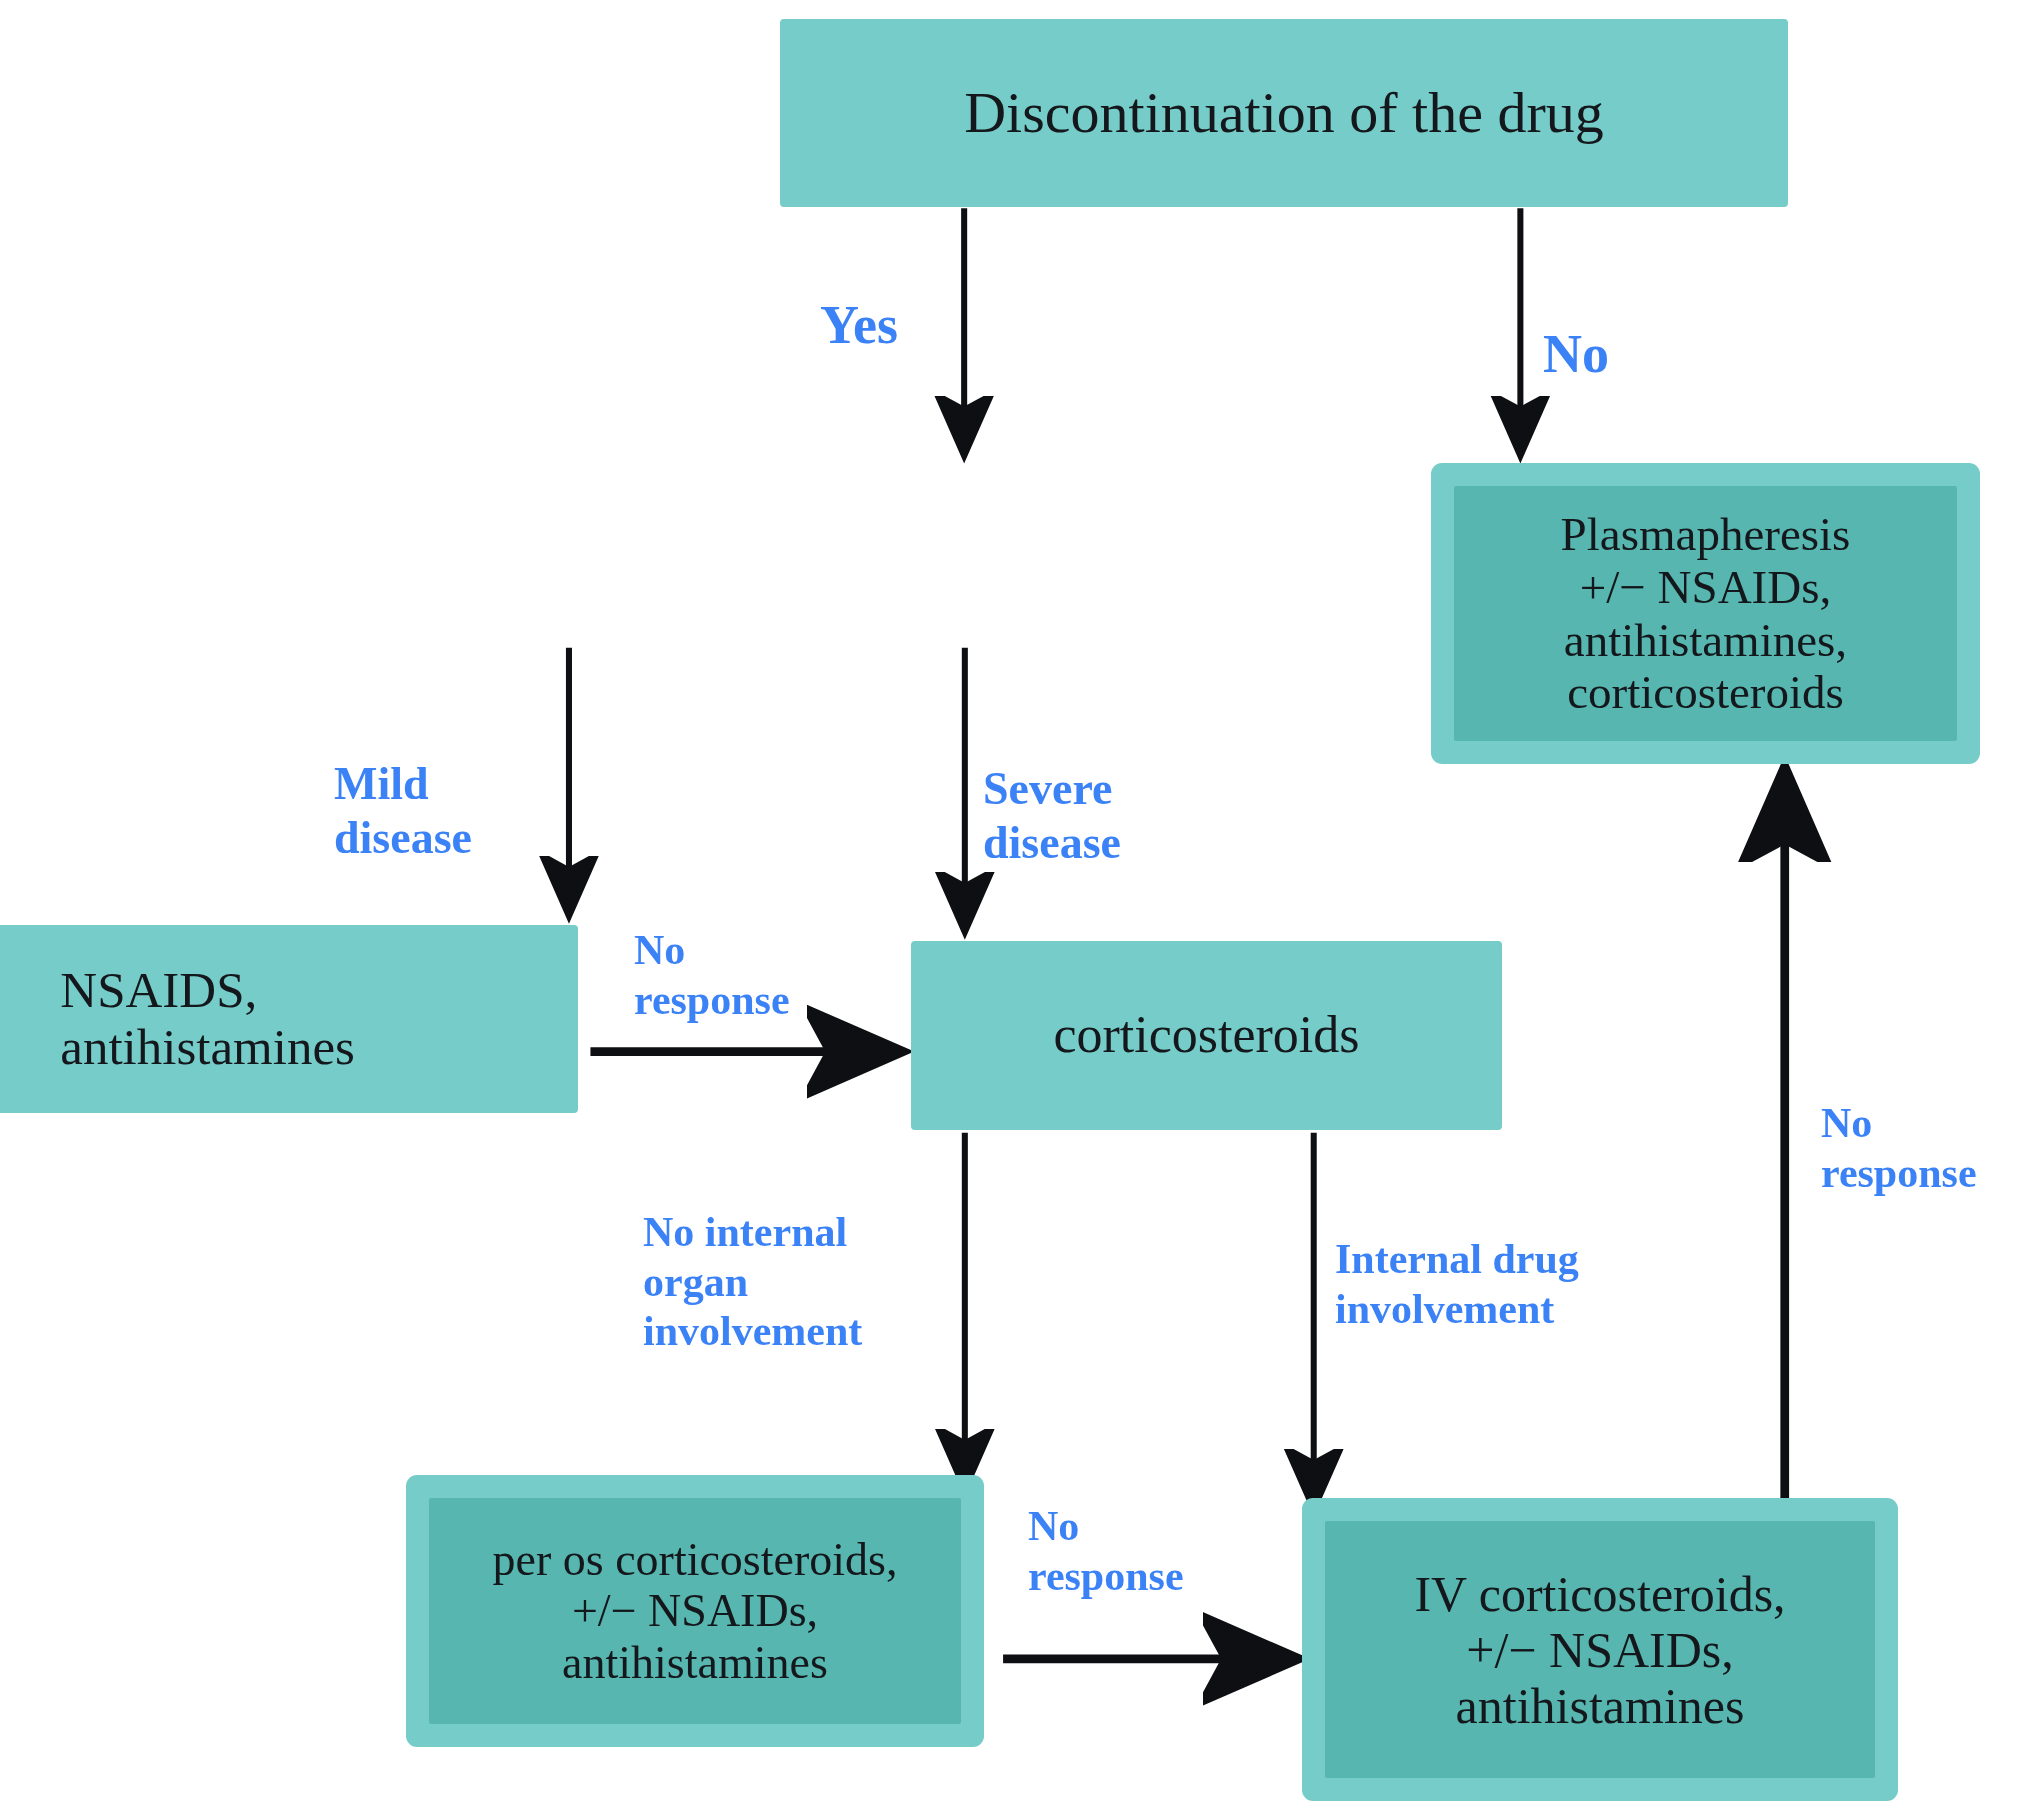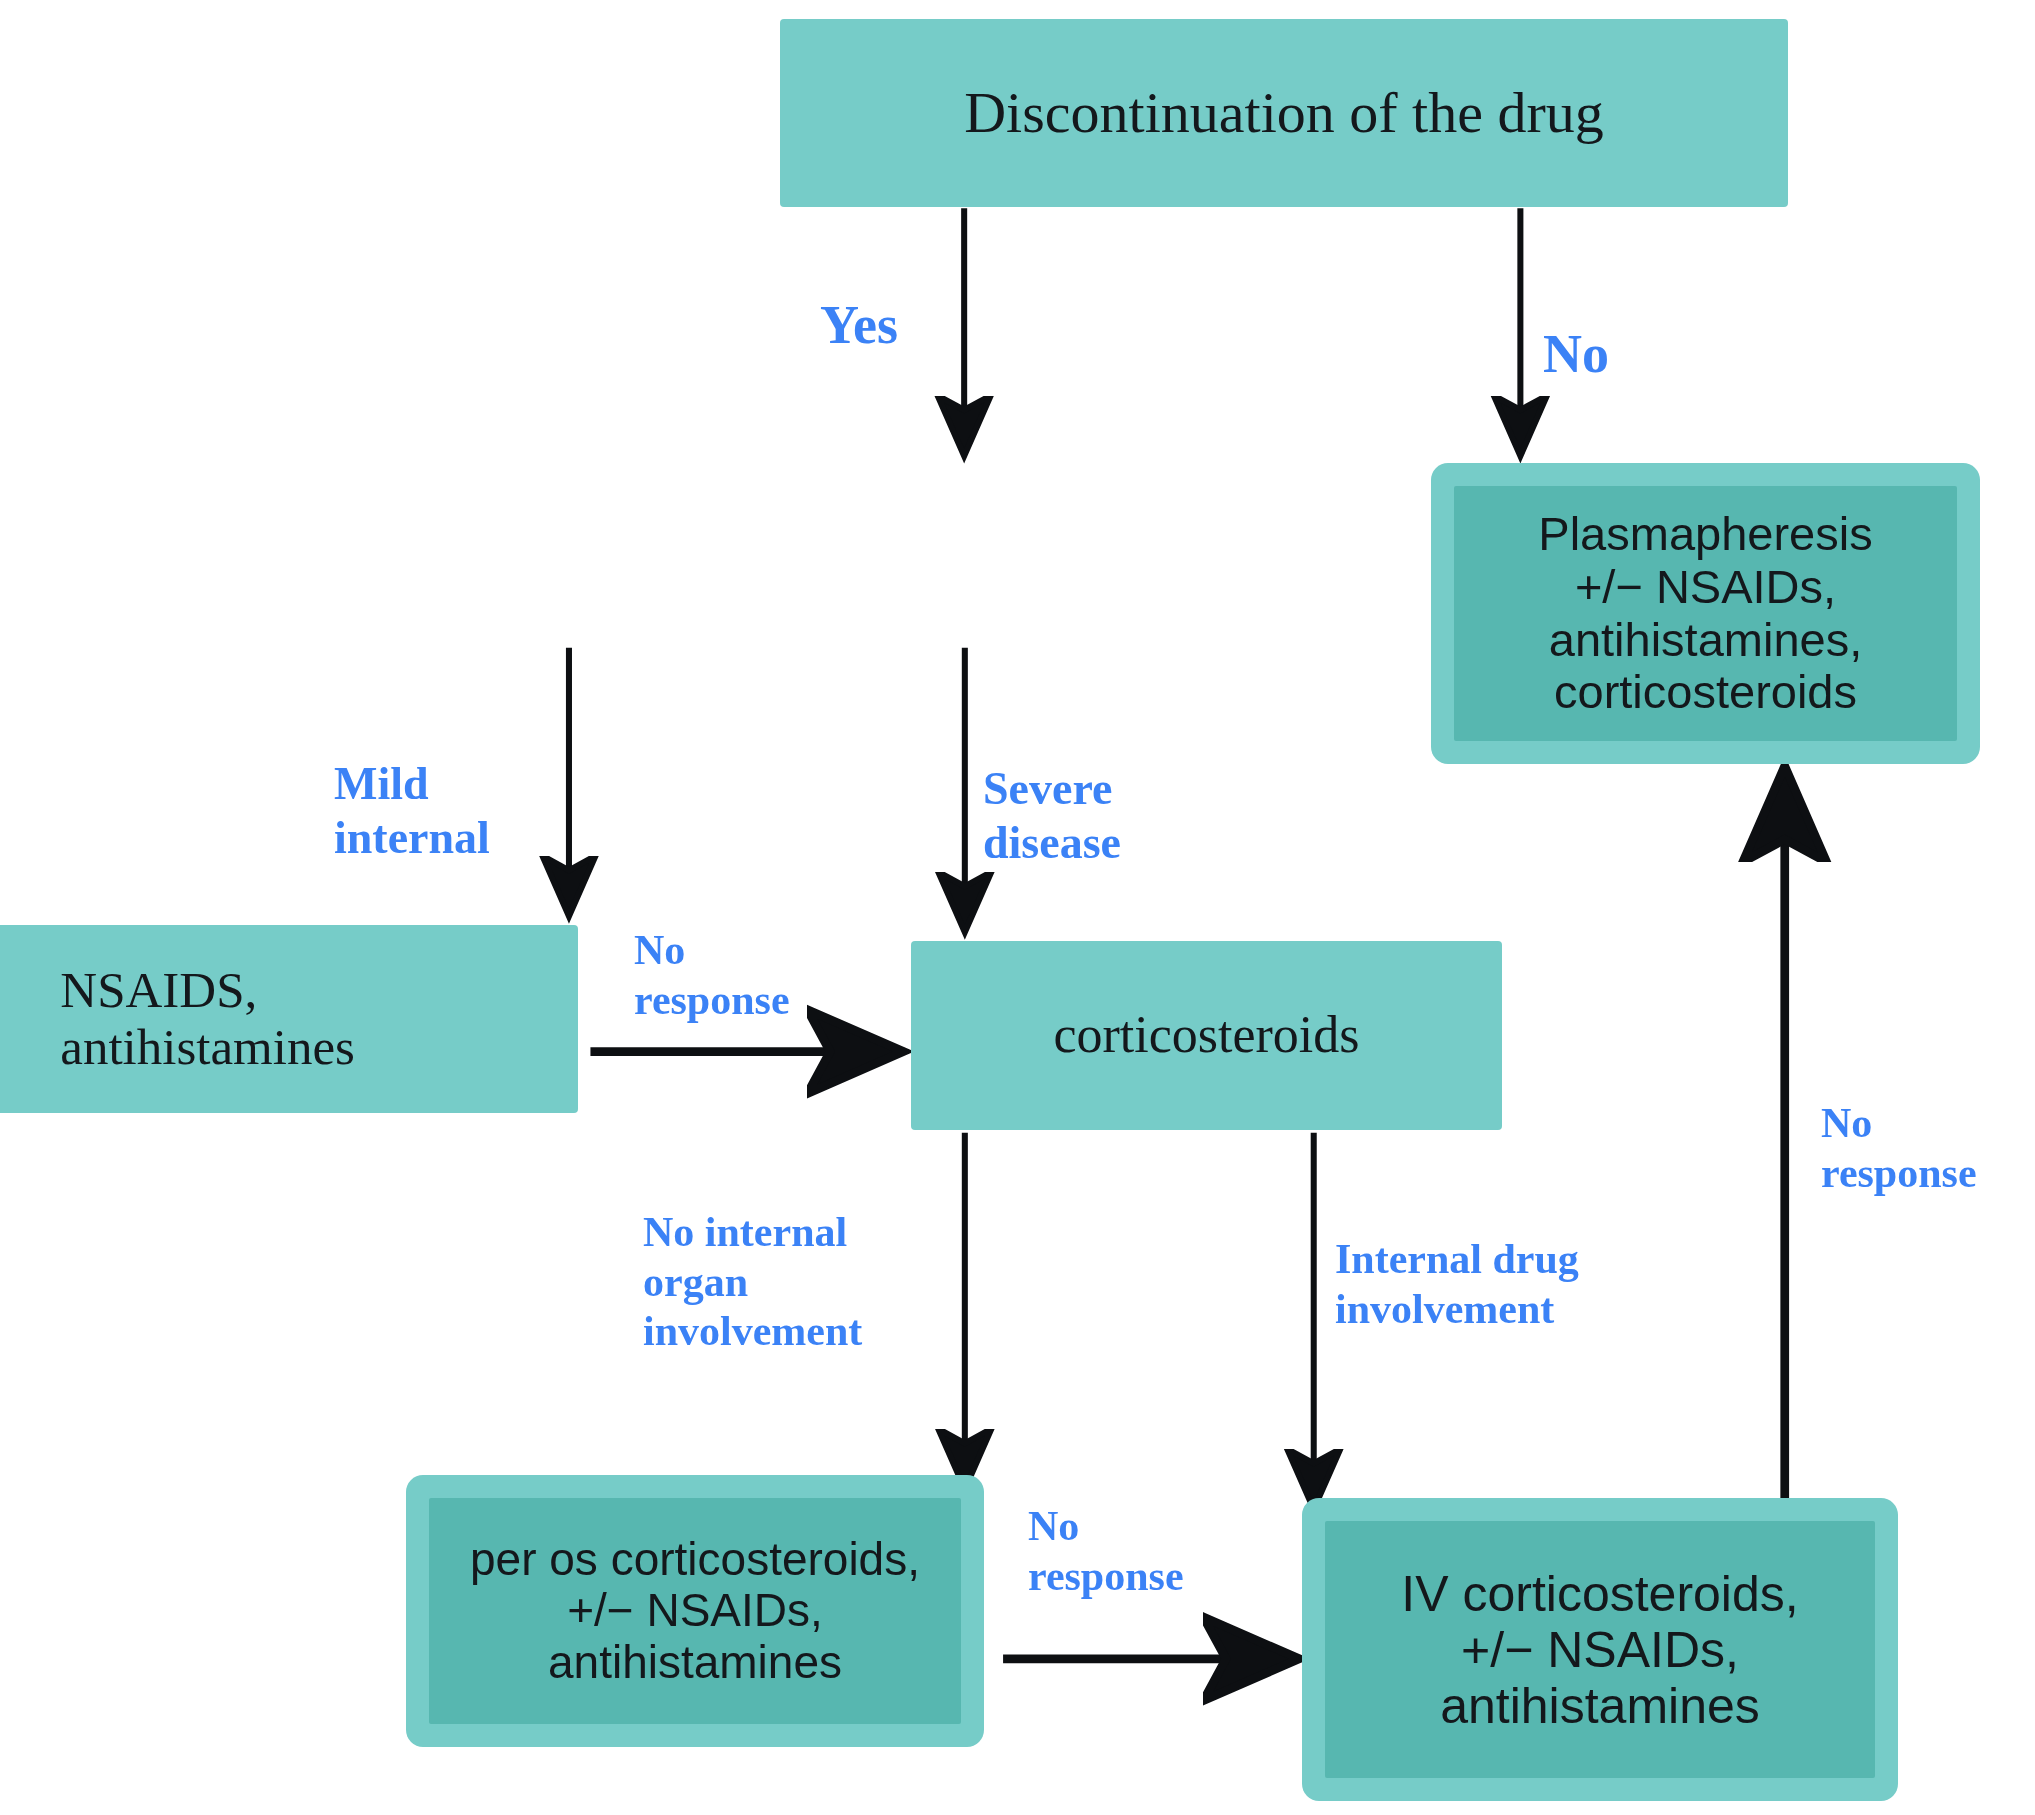--- a/index.html
+++ b/index.html
@@ -28,22 +28,23 @@
     line-height: 1.12;
     white-space: pre-line;
   }
   .box.flat {
     background: #76ccc8;
     border-radius: 4px;
   }
   
   .box.nested {
     background: #76ccc8;
-    border-radius: 17px;
+    border-radius: 11px;
     padding: 23px;
+    font-family: Liberation Serif, serif;
   }
   .box.nested > .inner {
     width: 100%;
     height: 100%;
     background: #57b7b0;
     border-radius: 2px;
     display: flex;
     align-items: center;
     justify-content: center;
     text-align: center;
@@ -145,21 +146,21 @@
 +/− NSAIDs,
 antihistamines</span>
     </div>
   </div>
 
   <div class="lbl" style="left:820px; top:294px; font-size:54px;">Yes</div>
 
   <div class="lbl" style="left:1543px; top:323px; font-size:54px;">No</div>
 
   <div class="lbl" style="left:334px; top:757px; font-size:46px;">Mild
-internal</div>
+disease</div>
 
   <div class="lbl" style="left:983px; top:762px; font-size:46px;">Severe
 disease</div>
 
   <div class="lbl" style="left:634px; top:926px; font-size:42px;">No
 response</div>
 
   <div class="lbl" style="left:643px; top:1208px; font-size:42px;">No internal
 organ
 involvement</div>

